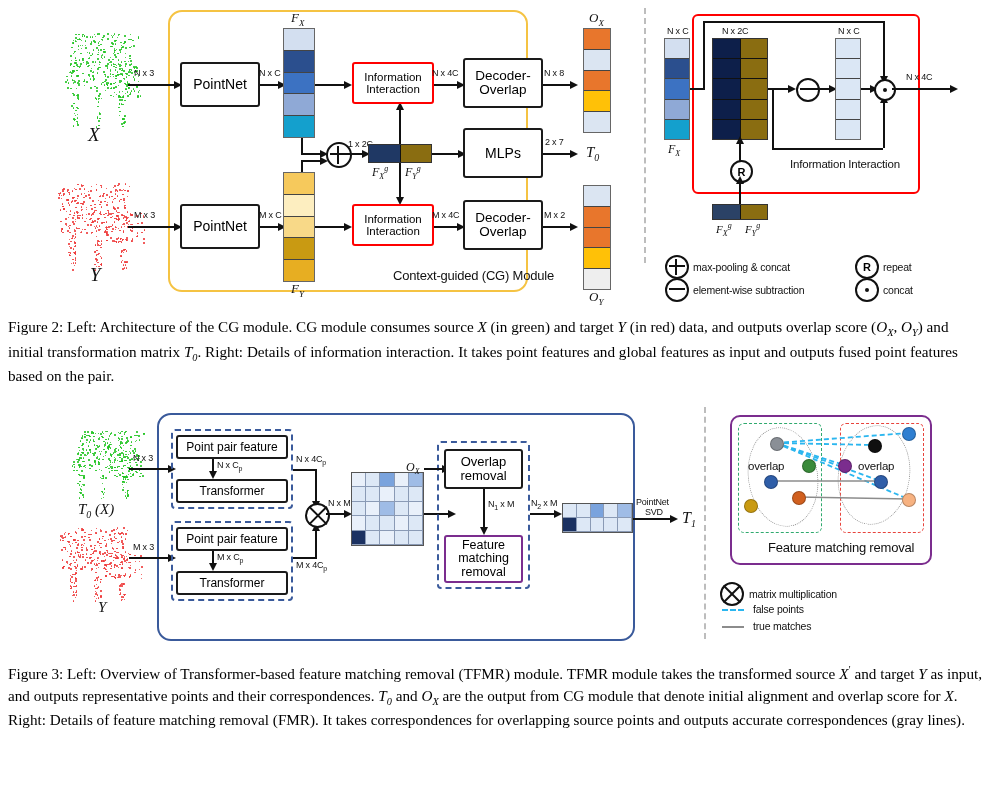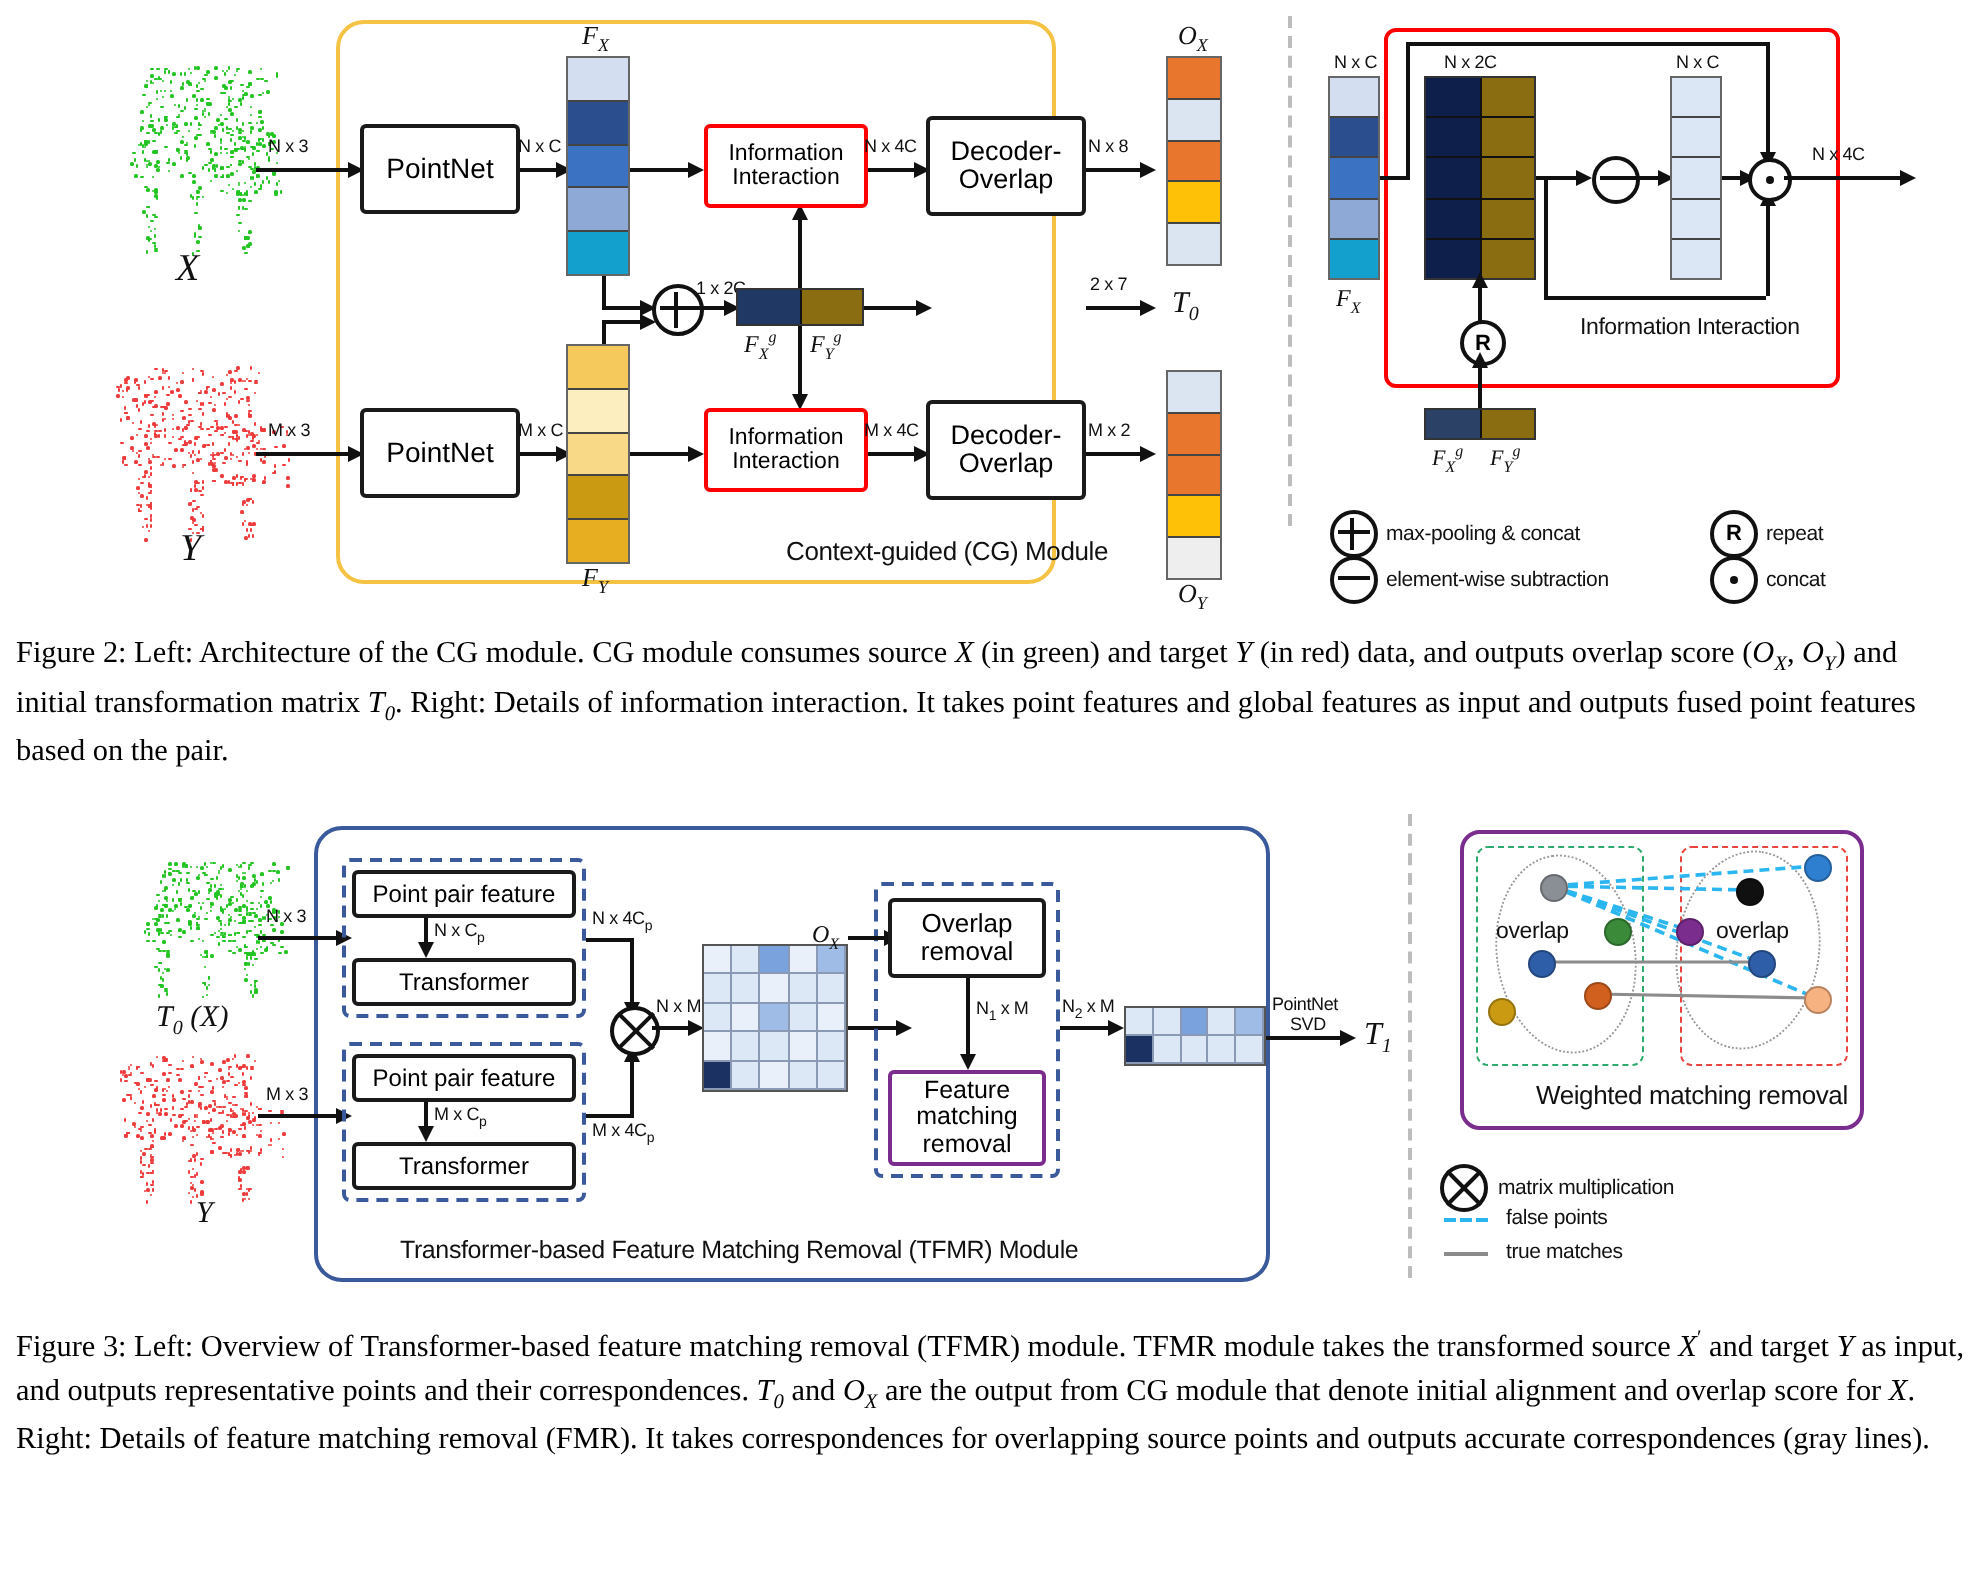--- a/index.html
+++ b/index.html
@@ -1065,20 +1065,21 @@
   <div class="lbl" style="left:432px;top:68px;">N x 4C</div>
 
   <div class="ln hl" style="left:434px;top:226px;width:27px;"></div>
   <div class="arrowhead ah-r" style="left:457px;top:223px;"></div>
   <div class="lbl" style="left:432px;top:210px;">M x 4C</div>
 
   <div class="box" style="left:463px;top:58px;width:80px;height:50px;font-size:13.5px;flex-direction:column;">
     <span>Decoder-</span>
     <span>Overlap</span>
   </div>
+  <div class="box" style="left:463px;top:128px;width:80px;height:50px;font-size:14px;">MLPs</div>
   <div class="box" style="left:463px;top:200px;width:80px;height:50px;font-size:13.5px;flex-direction:column;">
     <span>Decoder-</span>
     <span>Overlap</span>
   </div>
 
   <div class="ln hl" style="left:543px;top:84px;width:32px;"></div>
   <div class="arrowhead ah-r" style="left:570px;top:81px;"></div>
   <div class="lbl" style="left:544px;top:68px;">N x 8</div>
 
   <div class="ln hl" style="left:543px;top:153px;width:32px;"></div>
@@ -1211,21 +1212,20 @@
   <div class="lbl" style="left:883px;top:284px;font-size:10.5px;">concat</div>
 </div>
 
 <div class="caption" style="left:8px;top:316px;width:976px;">
   <span>Figure 2: Left: Architecture of the CG module. CG module consumes source <i>X</i> (in green) and target <i>Y</i> (in red) data, and outputs overlap score (<i>O<sub>X</sub></i>, <i>O<sub>Y</sub></i>) and initial transformation matrix <i>T<sub>0</sub></i>. Right: Details of information interaction. It takes point features and global features as input and outputs fused point features based on the pair.</span>
 </div>
 
 <div class="fig" id="figure3" style="left:0;top:405px;width:992px;height:240px;">
 
   <div class="panel-blue" style="left:157px;top:8px;width:478px;height:228px;"></div>
-  <div class="lbl" style="left:200px;top:213px;font-size:12.5px;">Transformer-based Feature Matching Removal (TFMR) Module</div>
   <div class="vsep" style="left:704px;top:2px;height:232px;"></div>
 
   <div class="cloud" id="cloudX3" style="left:62px;top:22px;width:85px;height:72px;">
       <i style="left:32.0px;top:25.1px;background:#22c522;"></i>
       <i style="left:62.6px;top:68.4px;background:#22c522;"></i>
       <i style="left:21.2px;top:50.4px;background:#22c522;"></i>
       <i style="left:81.2px;top:5.9px;background:#22c522;"></i>
       <i style="left:22.1px;top:6.5px;background:#22c522;"></i>
       <i style="left:78.2px;top:45.6px;background:#22c522;"></i>
       <i style="left:48.9px;top:40.8px;background:#22c522;"></i>
@@ -2100,21 +2100,21 @@
       <div class="gc" style="background: rgb(221, 232, 246);"></div>
     </div>
 
   <div class="ln hl" style="left:633px;top:113px;width:42px;"></div>
   <div class="arrowhead ah-r" style="left:670px;top:110px;"></div>
   <div class="lbl" style="left:636px;top:92px;">PointNet</div>
   <div class="lbl" style="left:645px;top:102px;">SVD</div>
   <div class="mlbl" style="left:682px;top:104px;font-size:16px;">T<sub style="font-size:10px;">1</sub></div>
 
   <div class="panel-purple" style="left:730px;top:10px;width:202px;height:150px;"></div>
-  <div class="lbl" style="left:768px;top:135px;font-size:13px;">Weighted matching removal</div>
+  <div class="lbl" style="left:768px;top:135px;font-size:13px;">Feature matching removal</div>
 
   <div class="dashbox" style="left:738px;top:18px;width:84px;height:110px;border:1.6px dashed #2faa6e;"></div>
   <div class="dashbox" style="left:840px;top:18px;width:84px;height:110px;border:1.6px dashed #e8433c;"></div>
 
   <div class="ellipse" style="left:748px;top:22px;width:70px;height:100px;transform:rotate(-8deg);"></div>
   <div class="ellipse" style="left:838px;top:20px;width:72px;height:100px;transform:rotate(8deg);"></div>
 
   <div class="lbl" style="left:748px;top:55px;font-size:11.5px;">overlap</div>
   <div class="lbl" style="left:858px;top:55px;font-size:11.5px;">overlap</div>
 

